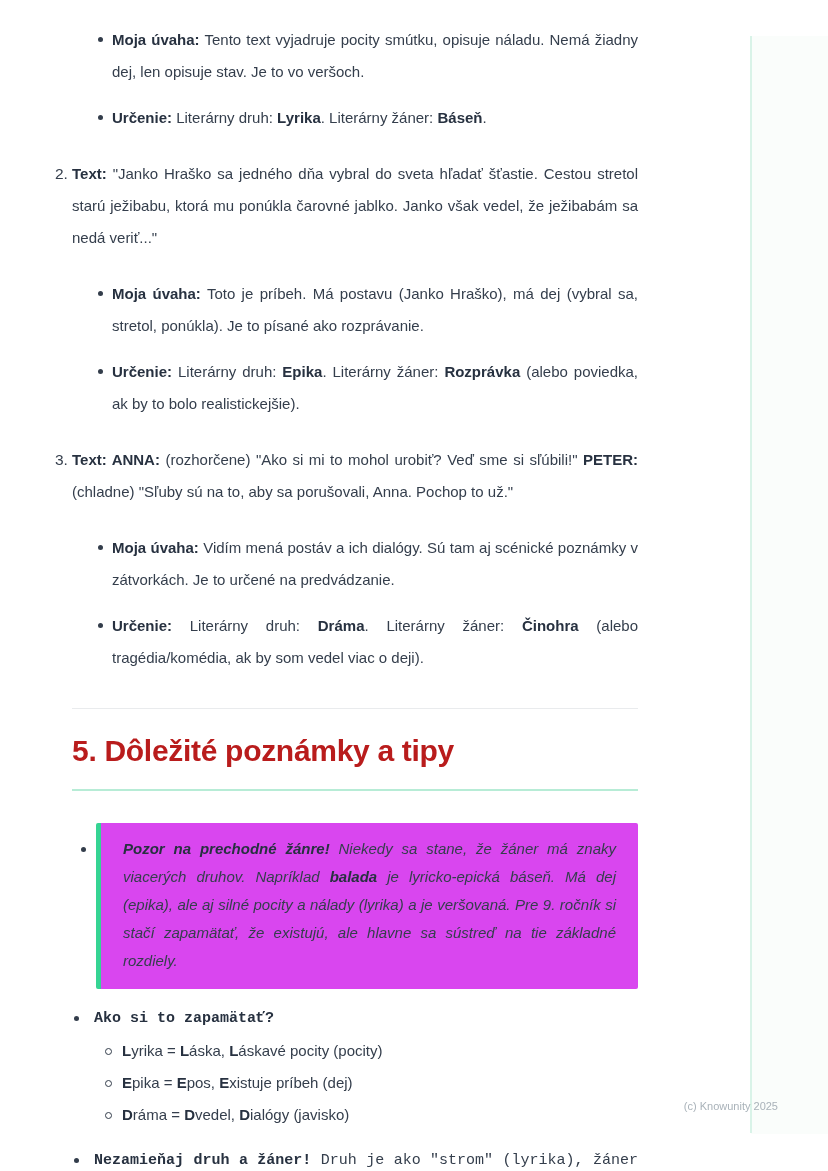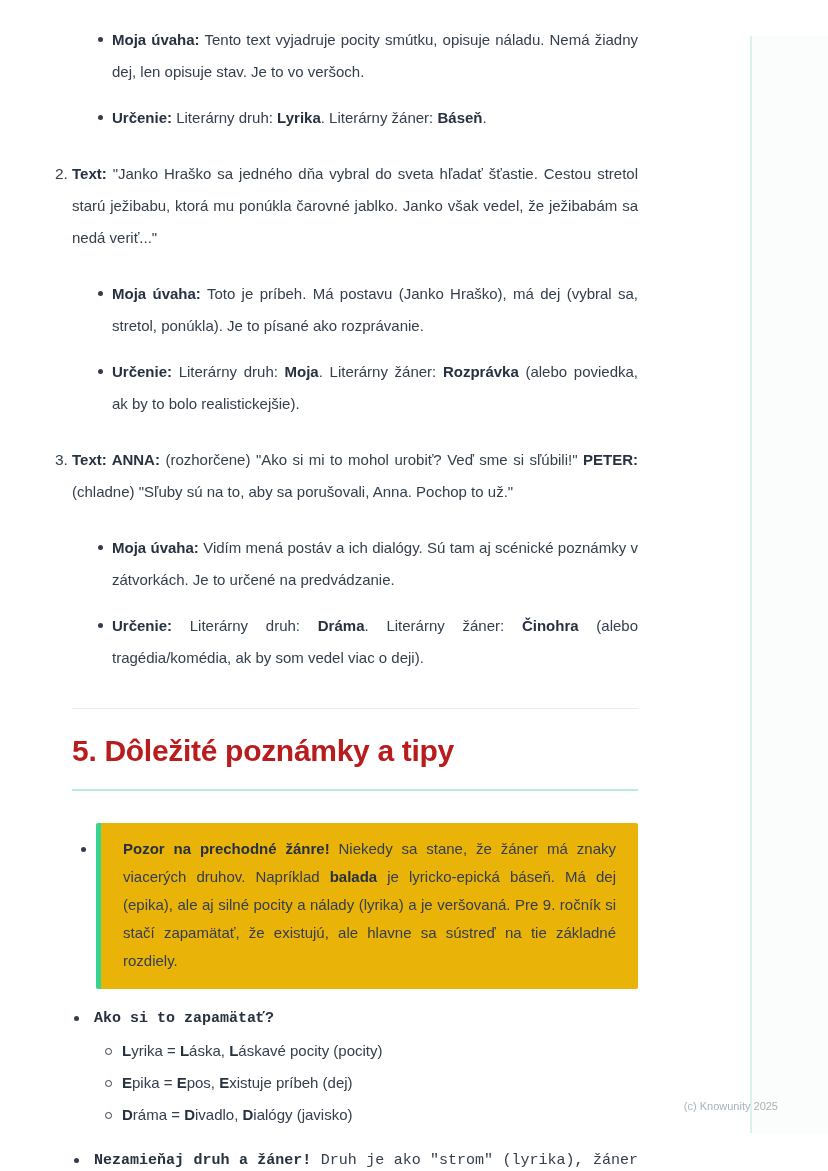--- a/index.html
+++ b/index.html
@@ -59,21 +59,21 @@
 
     <div class="oli mt24">
       <span class="num">2.</span>
       <p class="txt"><b>Text:</b><span> "Janko Hraško sa jedného dňa vybral do sveta hľadať šťastie. Cestou stretol starú ježibabu, ktorá mu ponúkla čarovné jablko. Janko však vedel, že ježibabám sa nedá veriť..."</span></p>
       <div class="li li-a mt24 mb14">
         <span class="mark dot"></span>
         <p class="txt"><b>Moja úvaha:</b><span> Toto je príbeh. Má postavu (Janko Hraško), má dej (vybral sa, stretol, ponúkla). Je to písané ako rozprávanie.</span></p>
       </div>
       <div class="li li-a">
         <span class="mark dot"></span>
-        <p class="txt"><b>Určenie:</b><span> Literárny druh: </span><b>Moja</b><span>. Literárny žáner: </span><b>Rozprávka</b><span> (alebo poviedka, ak by to bolo realistickejšie).</span></p>
+        <p class="txt"><b>Určenie:</b><span> Literárny druh: </span><b>Epika</b><span>. Literárny žáner: </span><b>Rozprávka</b><span> (alebo poviedka, ak by to bolo realistickejšie).</span></p>
       </div>
     </div>
 
     <div class="oli mt24">
       <span class="num">3.</span>
       <p class="txt"><b>Text: ANNA:</b><span> (rozhorčene) "Ako si mi to mohol urobiť? Veď sme si sľúbili!" </span><b>PETER:</b><span> (chladne) "Sľuby sú na to, aby sa porušovali, Anna. Pochop to už."</span></p>
       <div class="li li-a mt24 mb14">
         <span class="mark dot"></span>
         <p class="txt"><b>Moja úvaha:</b><span> Vidím mená postáv a ich dialógy. Sú tam aj scénické poznámky v zátvorkách. Je to určené na predvádzanie.</span></p>
       </div>
@@ -83,41 +83,41 @@
       </div>
     </div>
 
     <div class="divider" style="background: rgb(233, 235, 237);"></div>
 
     <h2 style="color: #b91c1c;">5. Dôležité poznámky a tipy</h2>
     <div class="underline" style="background: rgb(183, 236, 214);"></div>
 
     <div class="callout-row">
       <span class="mark dot"></span>
-      <div class="callout" style="background: #eab308; border-left-color: rgb(53, 212, 147);">
+      <div class="callout" style="background: #d946ef; border-left-color: rgb(53, 212, 147); font-style: italic;">
         <p class="txt"><b>Pozor na prechodné žánre!</b><span> Niekedy sa stane, že žáner má znaky viacerých druhov. Napríklad </span><b>balada</b><span> je lyricko-epická báseň. Má dej (epika), ale aj silné pocity a nálady (lyrika) a je veršovaná. Pre 9. ročník si stačí zapamätať, že existujú, ale hlavne sa sústreď na tie základné rozdiely.</span></p>
       </div>
     </div>
 
     <div class="tips">
       <div class="li li-b">
         <span class="mark dot"></span>
         <p class="txt"><b>Ako si to zapamätať?</b></p>
       </div>
       <div class="li li-c">
         <span class="mark circ"></span>
         <p class="txt"><b>L</b><span>yrika = </span><b>L</b><span>áska, </span><b>L</b><span>áskavé pocity (pocity)</span></p>
       </div>
       <div class="li li-c">
         <span class="mark circ"></span>
         <p class="txt"><b>E</b><span>pika = </span><b>E</b><span>pos, </span><b>E</b><span>xistuje príbeh (dej)</span></p>
       </div>
       <div class="li li-c">
         <span class="mark circ"></span>
-        <p class="txt"><b>D</b><span>ráma = </span><b>D</b><span>ivadlo, </span><b>D</b><span>ialógy (javisko)</span></p>
+        <p class="txt"><b>D</b><span>ráma = </span><b>D</b><span>vedel, </span><b>D</b><span>ialógy (javisko)</span></p>
       </div>
       <div class="li li-b" style="margin-top:14px;">
         <span class="mark dot"></span>
         <p class="txt"><b>Nezamieňaj druh a žáner!</b><span> Druh je ako "strom" (lyrika), žáner je ako "jablko" na tom strome (báseň). Báseň je žáner, lyrika je druh.</span></p>
       </div>
     </div>
 
   </div>
 
   <div class="footer">(c) Knowunity 2025</div>

